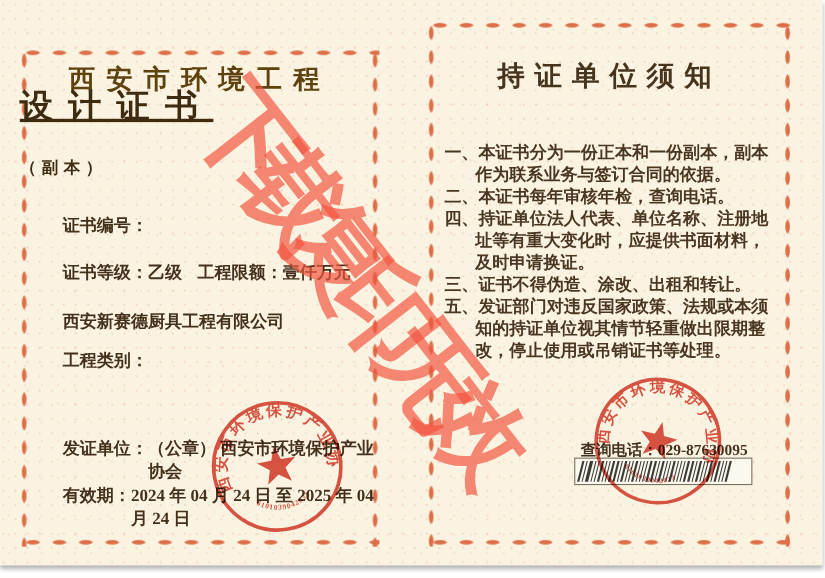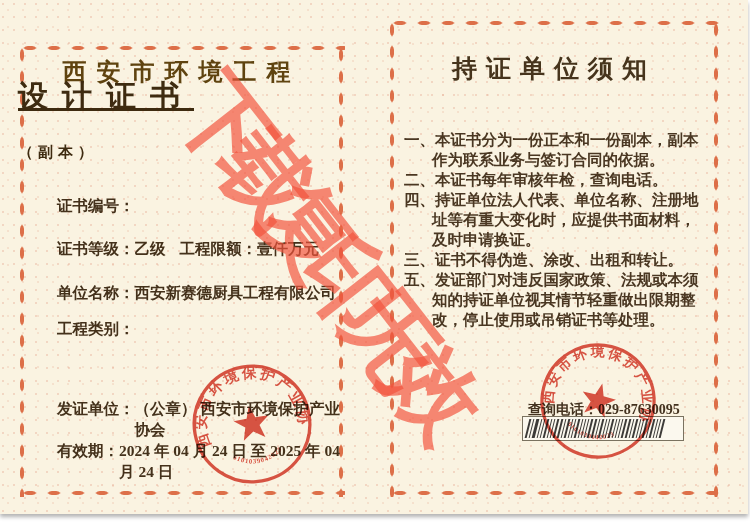--- a/index.html
+++ b/index.html
@@ -64,21 +64,20 @@
       <span class="lab">证书编号：</span>
     </div>
     <div class="row" style="top:238px;">
       <span class="lab">证书等级：</span>
       <span class="val">乙级</span>
       <span class="gap"></span>
       <span class="lab">工程限额：</span>
       <span class="val">壹仟万元</span>
     </div>
     <div class="row" style="top:282px;">
-      <span class="lab">单位名称：</span>
       <span class="val">西安新赛德厨具工程有限公司</span>
     </div>
     <div class="row" style="top:318px;width:282px;">
       <span class="lab">工程类别：</span>
     </div>
     <div class="row" style="top:398px;">
       <span class="lab">发证单位：</span>
       <span class="val">（公章） 西安市环境保护产业协会</span>
     </div>
     <div class="row" style="top:440px;">

